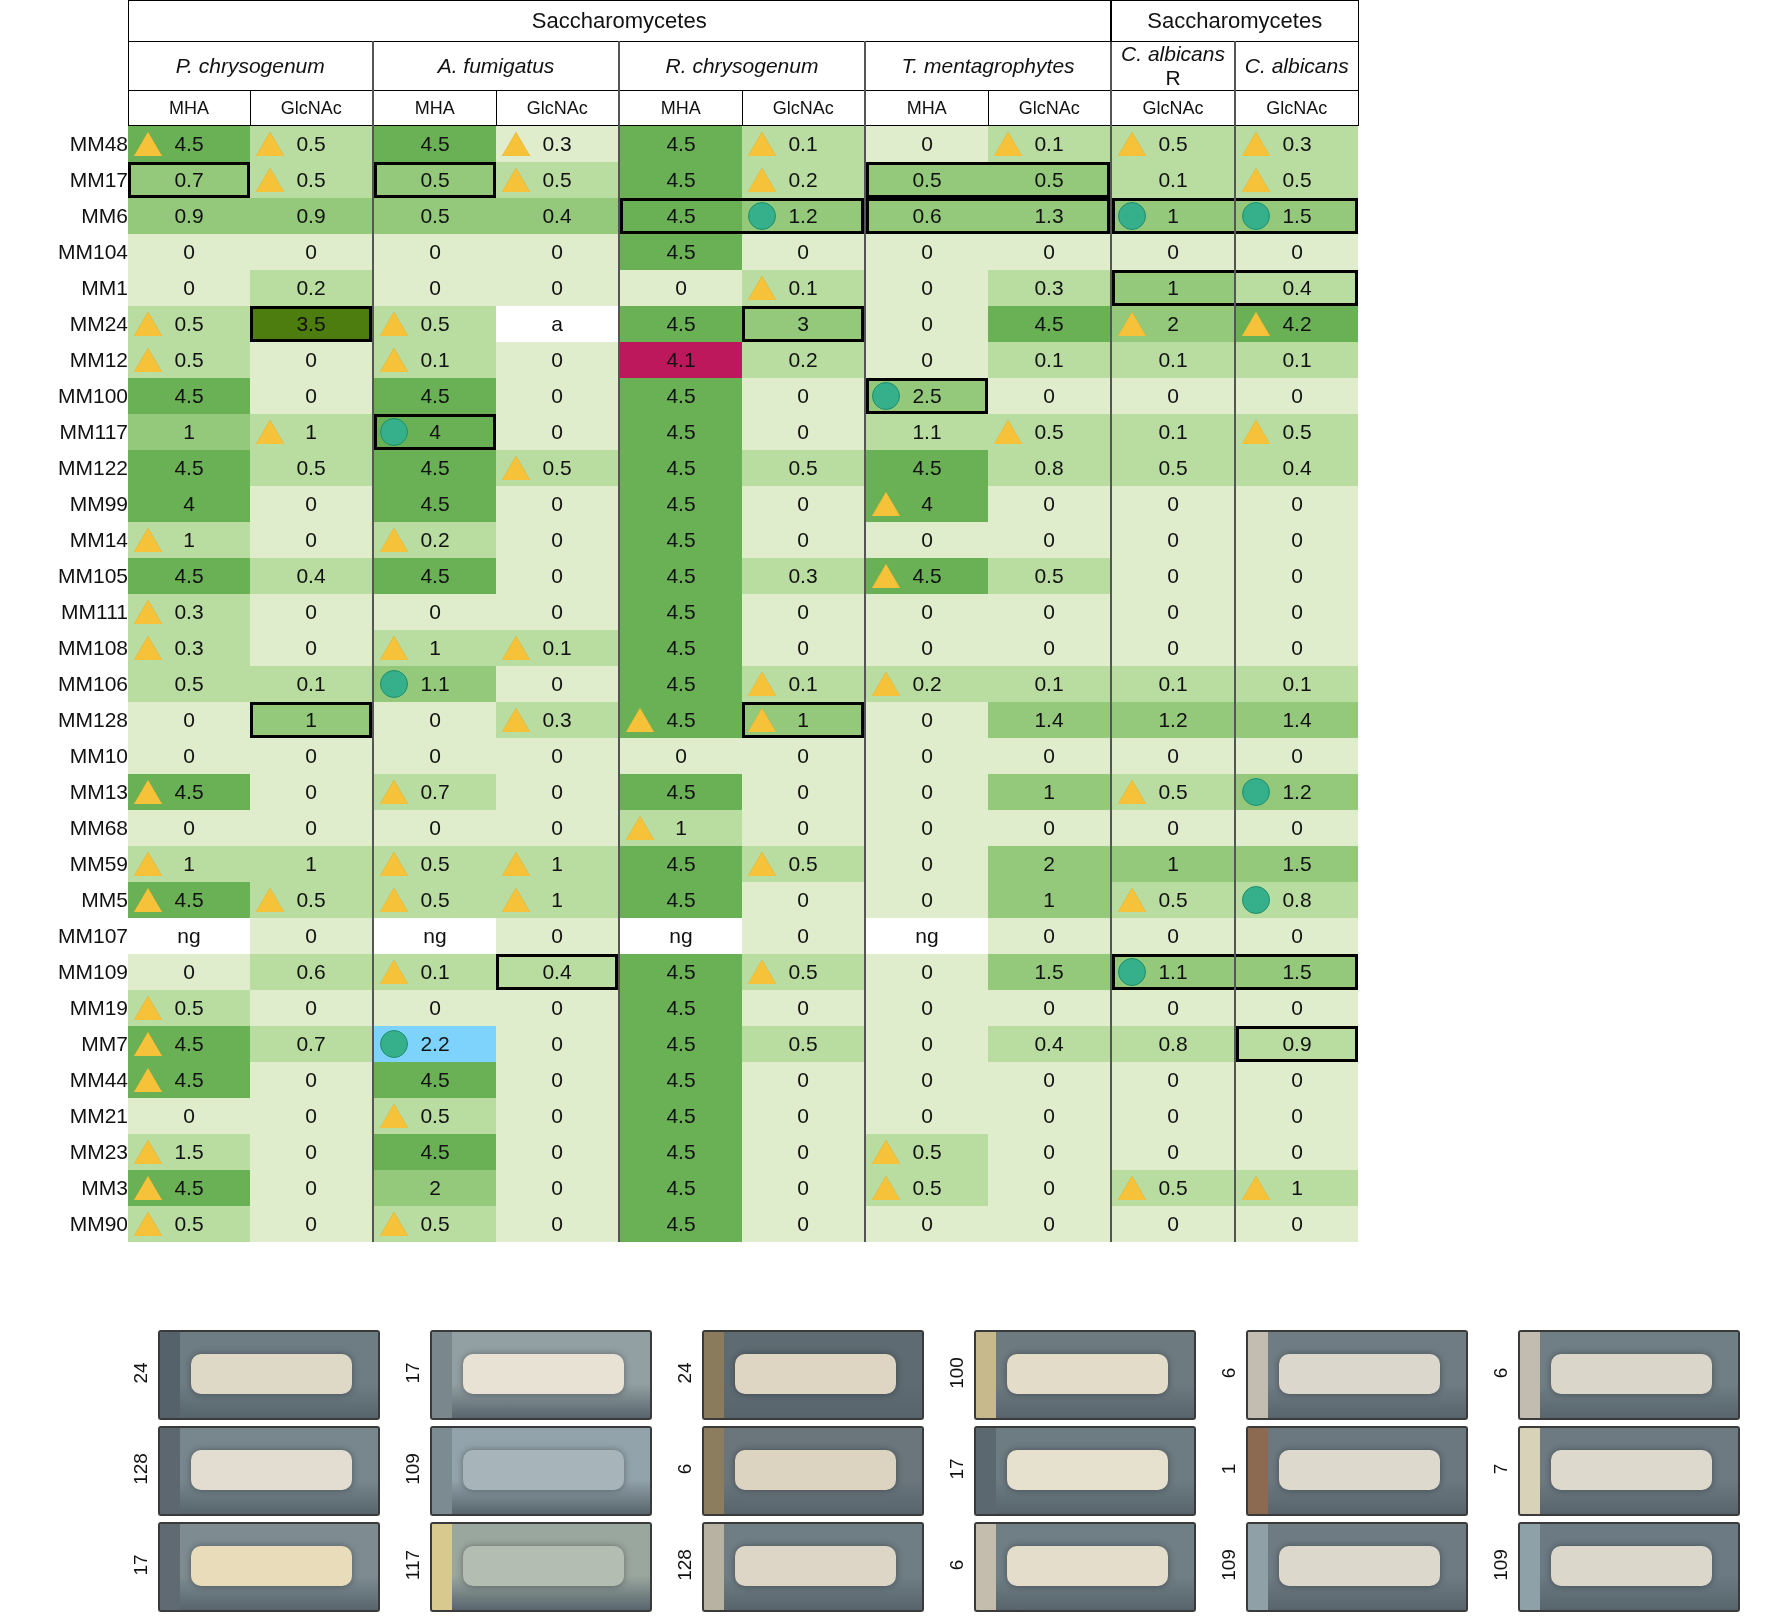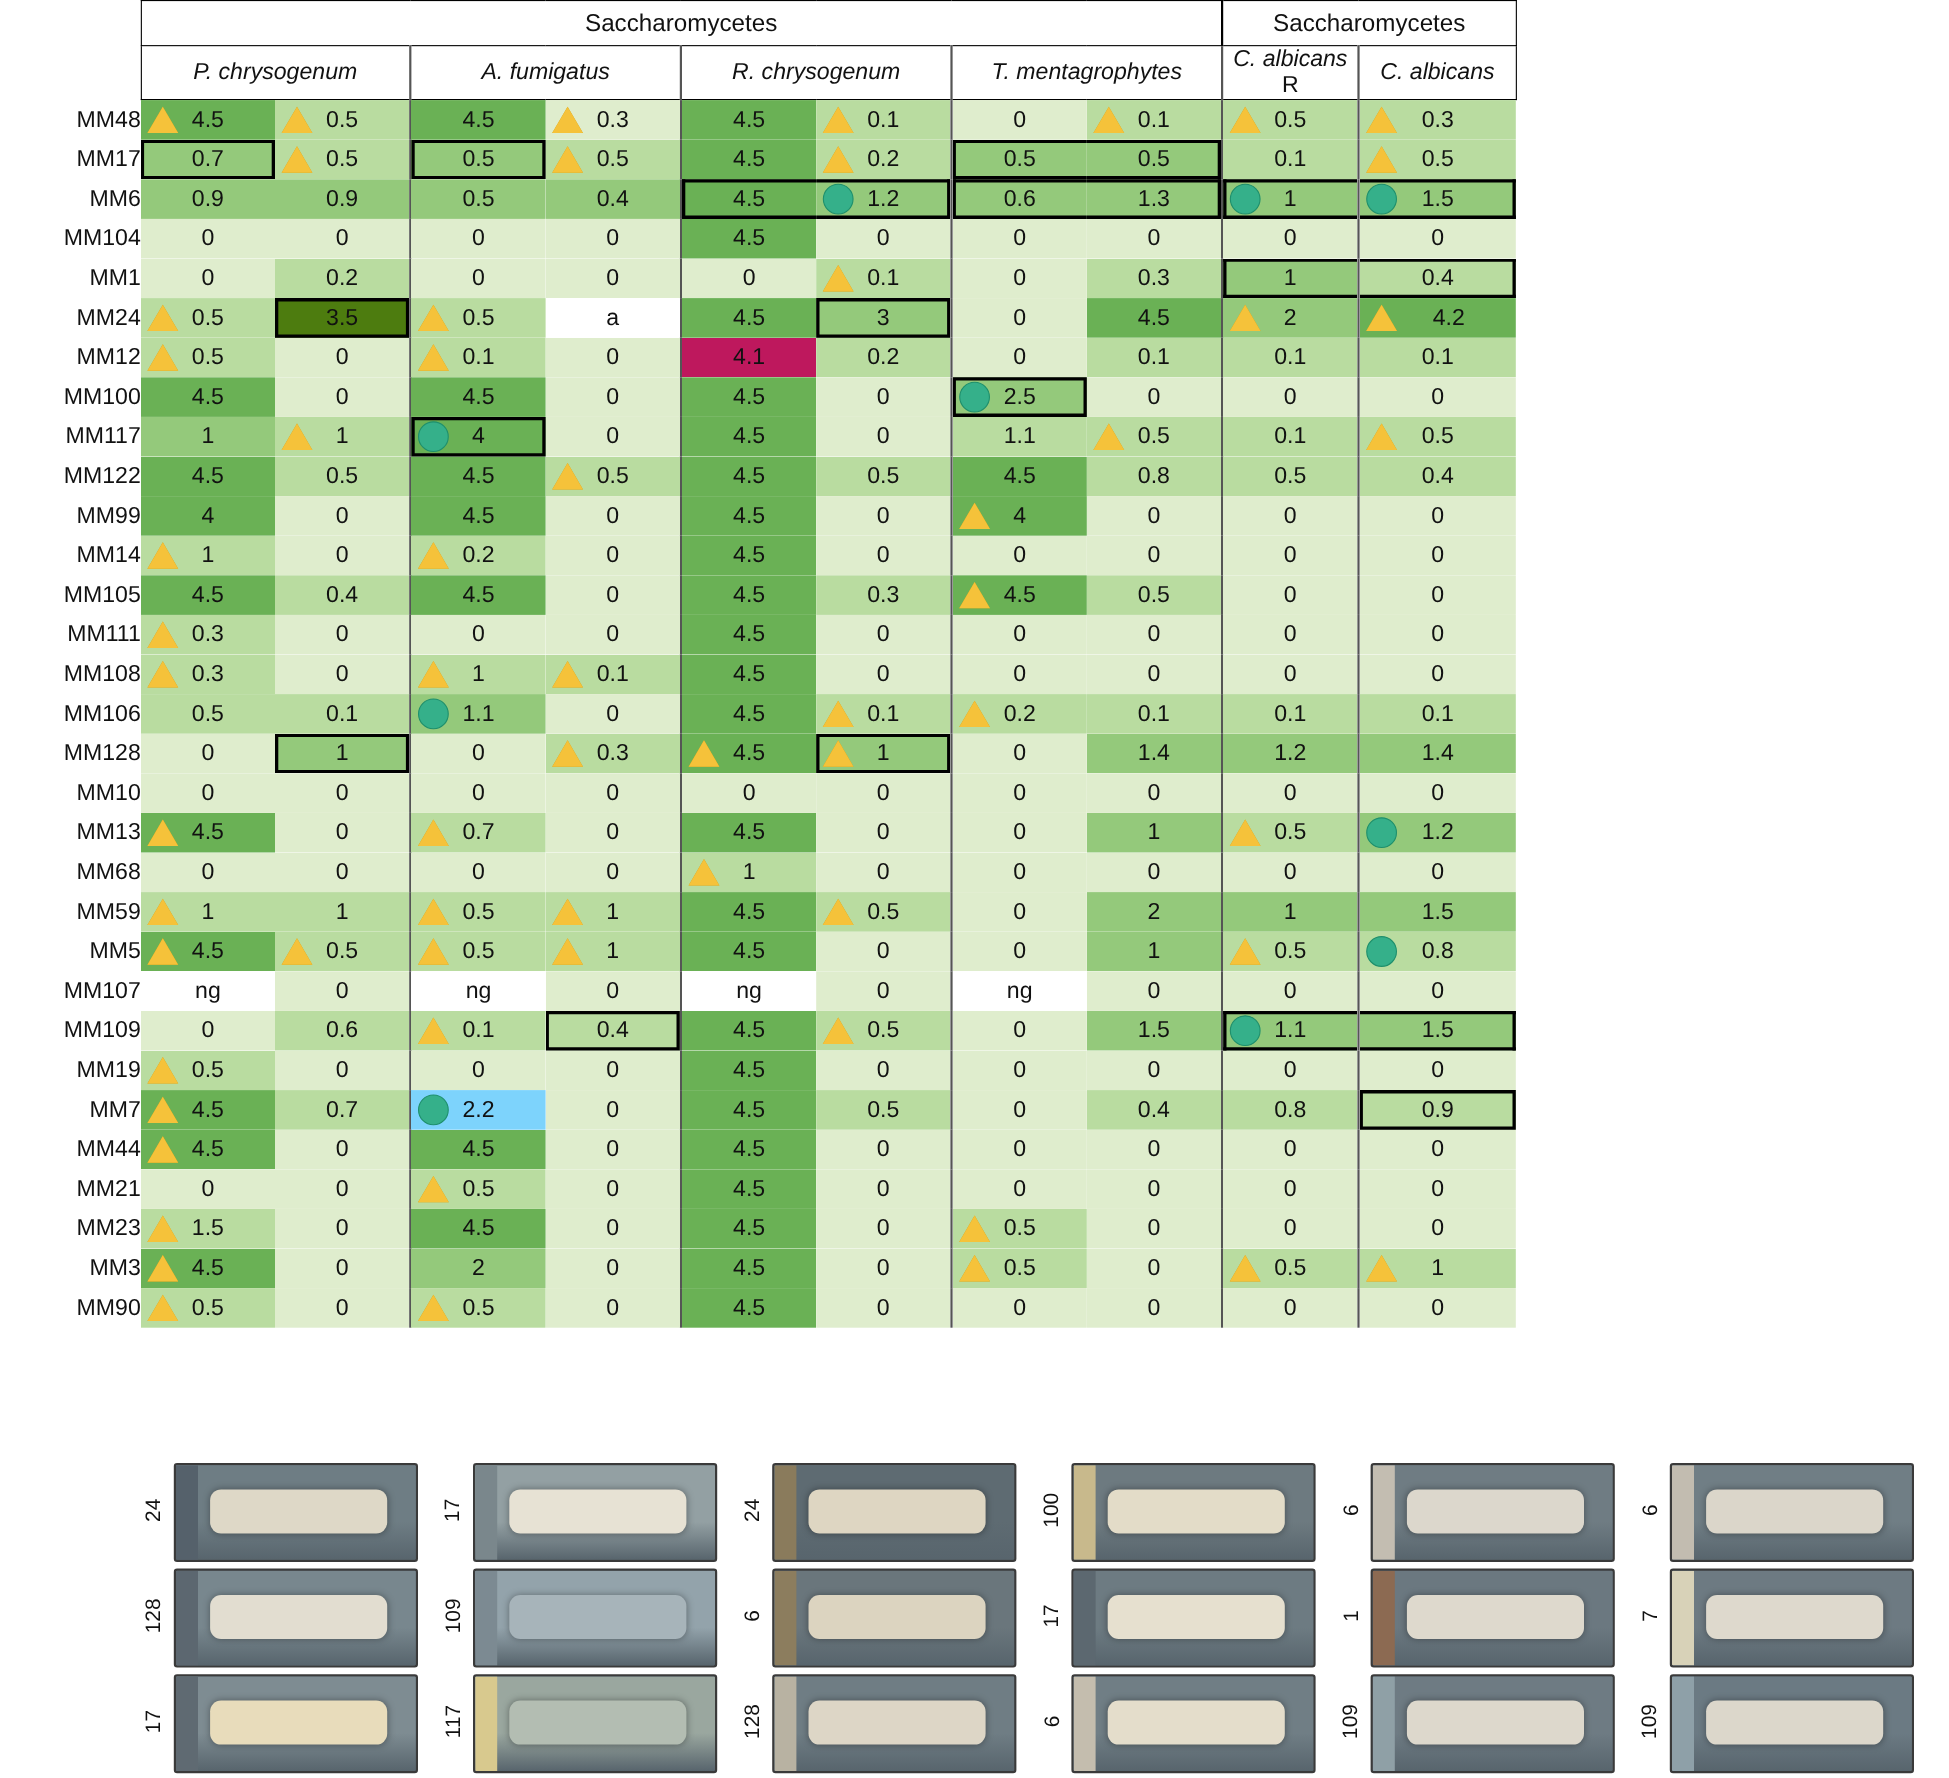--- a/index.html
+++ b/index.html
@@ -201,20 +201,33 @@
           <th class="grouphdr sepleft-strong" colspan="2">Saccharomycetes</th>
         </tr>
       <tr>
         <th class="corner"></th>
       <th class="spechdr" colspan="2"><span>P. chrysogenum</span></th>
           <th class="spechdr sepleft" colspan="2"><span>A. fumigatus</span></th>
           <th class="spechdr sepleft" colspan="2"><span>R. chrysogenum</span></th>
           <th class="spechdr sepleft" colspan="2"><span>T. mentagrophytes</span></th>
           <th class="spechdr sepleft" colspan="1"><span>C. albicans</span><span class="nonital"> R</span></th>
           <th class="spechdr sepleft" colspan="1"><span>C. albicans</span></th>
+        </tr>
+      <tr>
+        <th class="corner"></th>
+      <th class="medhdr">MHA</th>
+          <th class="medhdr">GlcNAc</th>
+          <th class="medhdr sepleft">MHA</th>
+          <th class="medhdr">GlcNAc</th>
+          <th class="medhdr sepleft">MHA</th>
+          <th class="medhdr">GlcNAc</th>
+          <th class="medhdr sepleft">MHA</th>
+          <th class="medhdr">GlcNAc</th>
+          <th class="medhdr sepleft">GlcNAc</th>
+          <th class="medhdr sepleft">GlcNAc</th>
         </tr>
     </thead>
     <tbody>
         <tr>
           <td class="rowlabel">MM48</td>
           <td class="cell" style="background: rgb(106, 177, 85);"><span class="mk tri"></span><span class="val">4.5</span></td>
           <td class="cell" style="background: rgb(185, 220, 160);"><span class="mk tri"></span><span class="val">0.5</span></td>
           <td class="cell sepleft" style="background: rgb(106, 177, 85);"><span class="val">4.5</span></td>
           <td class="cell" style="background: rgb(223, 237, 205);"><span class="mk tri"></span><span class="val">0.3</span></td>
           <td class="cell sepleft" style="background: rgb(106, 177, 85);"><span class="val">4.5</span></td>
@@ -280,21 +293,21 @@
           <td class="rowlabel">MM24</td>
           <td class="cell" style="background: rgb(185, 220, 160);"><span class="mk tri"></span><span class="val">0.5</span></td>
           <td class="cell box" style="background: #4d7c0f;"><span class="val">3.5</span></td>
           <td class="cell sepleft" style="background: rgb(185, 220, 160);"><span class="mk tri"></span><span class="val">0.5</span></td>
           <td class="cell" style="background: rgb(255, 255, 255);"><span class="val">a</span></td>
           <td class="cell sepleft" style="background: rgb(106, 177, 85);"><span class="val">4.5</span></td>
           <td class="cell box" style="background: rgb(148, 201, 123);"><span class="val">3</span></td>
           <td class="cell sepleft" style="background: rgb(223, 237, 205);"><span class="val">0</span></td>
           <td class="cell" style="background: rgb(106, 177, 85);"><span class="val">4.5</span></td>
           <td class="cell sepleft" style="background: rgb(148, 201, 123);"><span class="mk tri"></span><span class="val">2</span></td>
-          <td class="cell sepleft" style="background: rgb(106, 177, 85); padding-left: 20px;"><span class="mk tri"></span><span class="val">4.2</span></td>
+          <td class="cell sepleft" style="background: rgb(106, 177, 85);"><span class="mk tri"></span><span class="val">4.2</span></td>
         </tr>
         <tr>
           <td class="rowlabel">MM12</td>
           <td class="cell" style="background: rgb(185, 220, 160);"><span class="mk tri"></span><span class="val">0.5</span></td>
           <td class="cell" style="background: rgb(223, 237, 205);"><span class="val">0</span></td>
           <td class="cell sepleft" style="background: rgb(185, 220, 160);"><span class="mk tri"></span><span class="val">0.1</span></td>
           <td class="cell" style="background: rgb(223, 237, 205);"><span class="val">0</span></td>
           <td class="cell sepleft" style="background: #be185d;"><span class="val">4.1</span></td>
           <td class="cell" style="background: rgb(185, 220, 160);"><span class="val">0.2</span></td>
           <td class="cell sepleft" style="background: rgb(223, 237, 205);"><span class="val">0</span></td>

